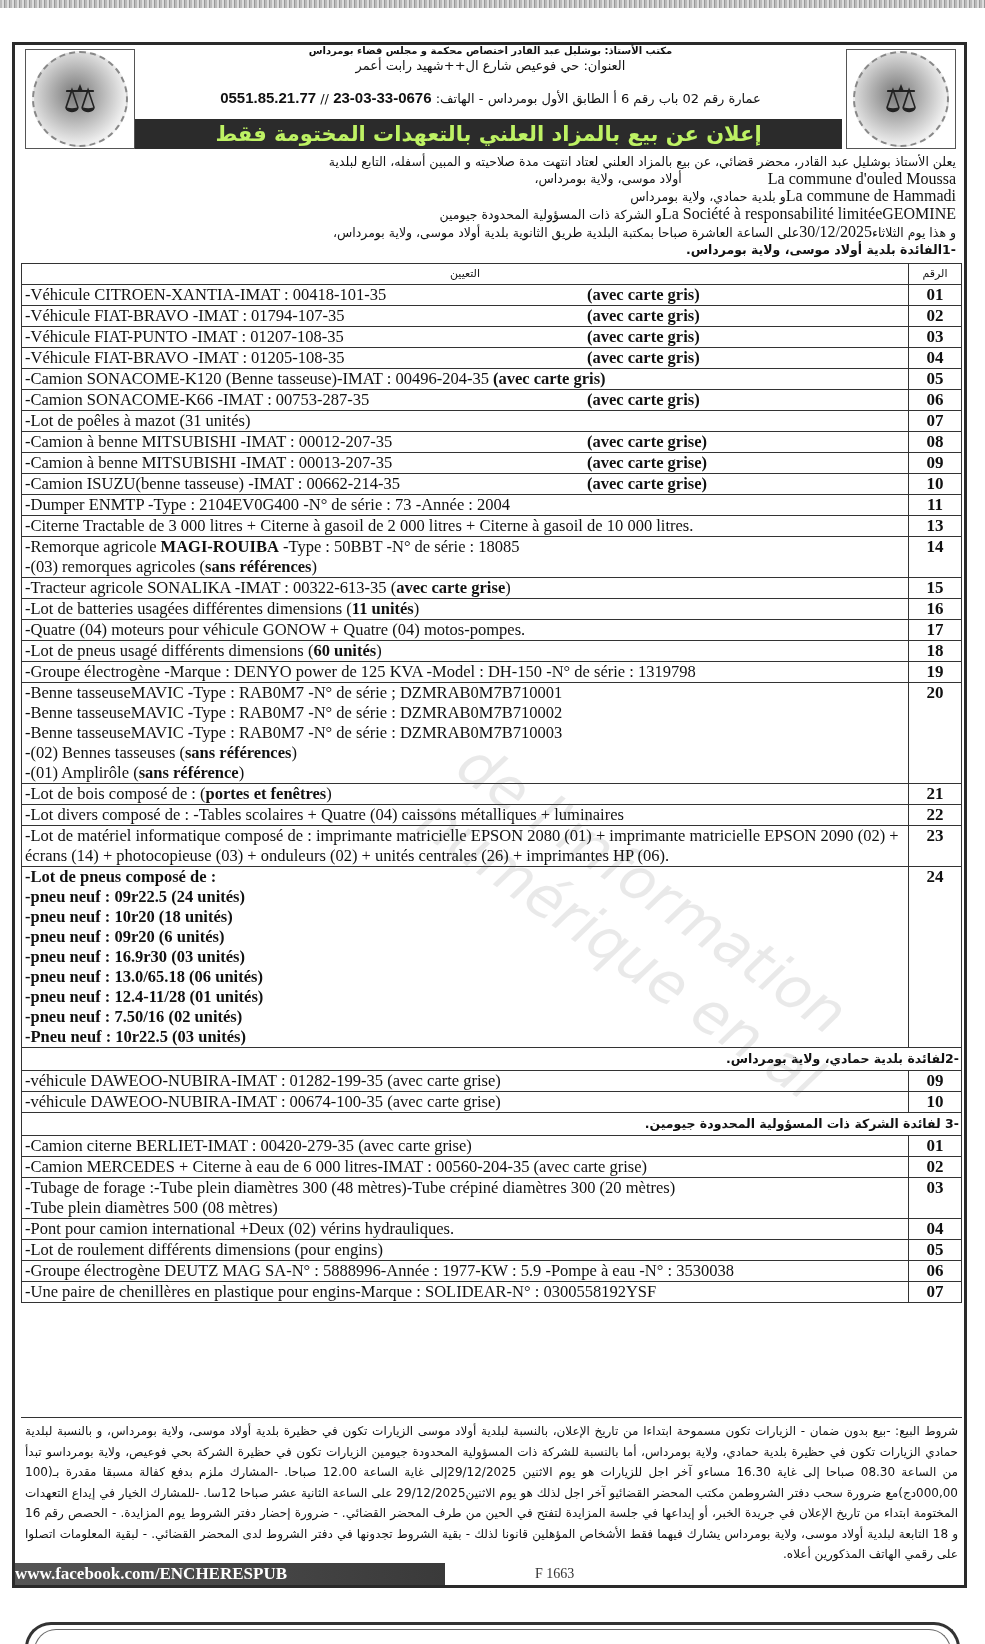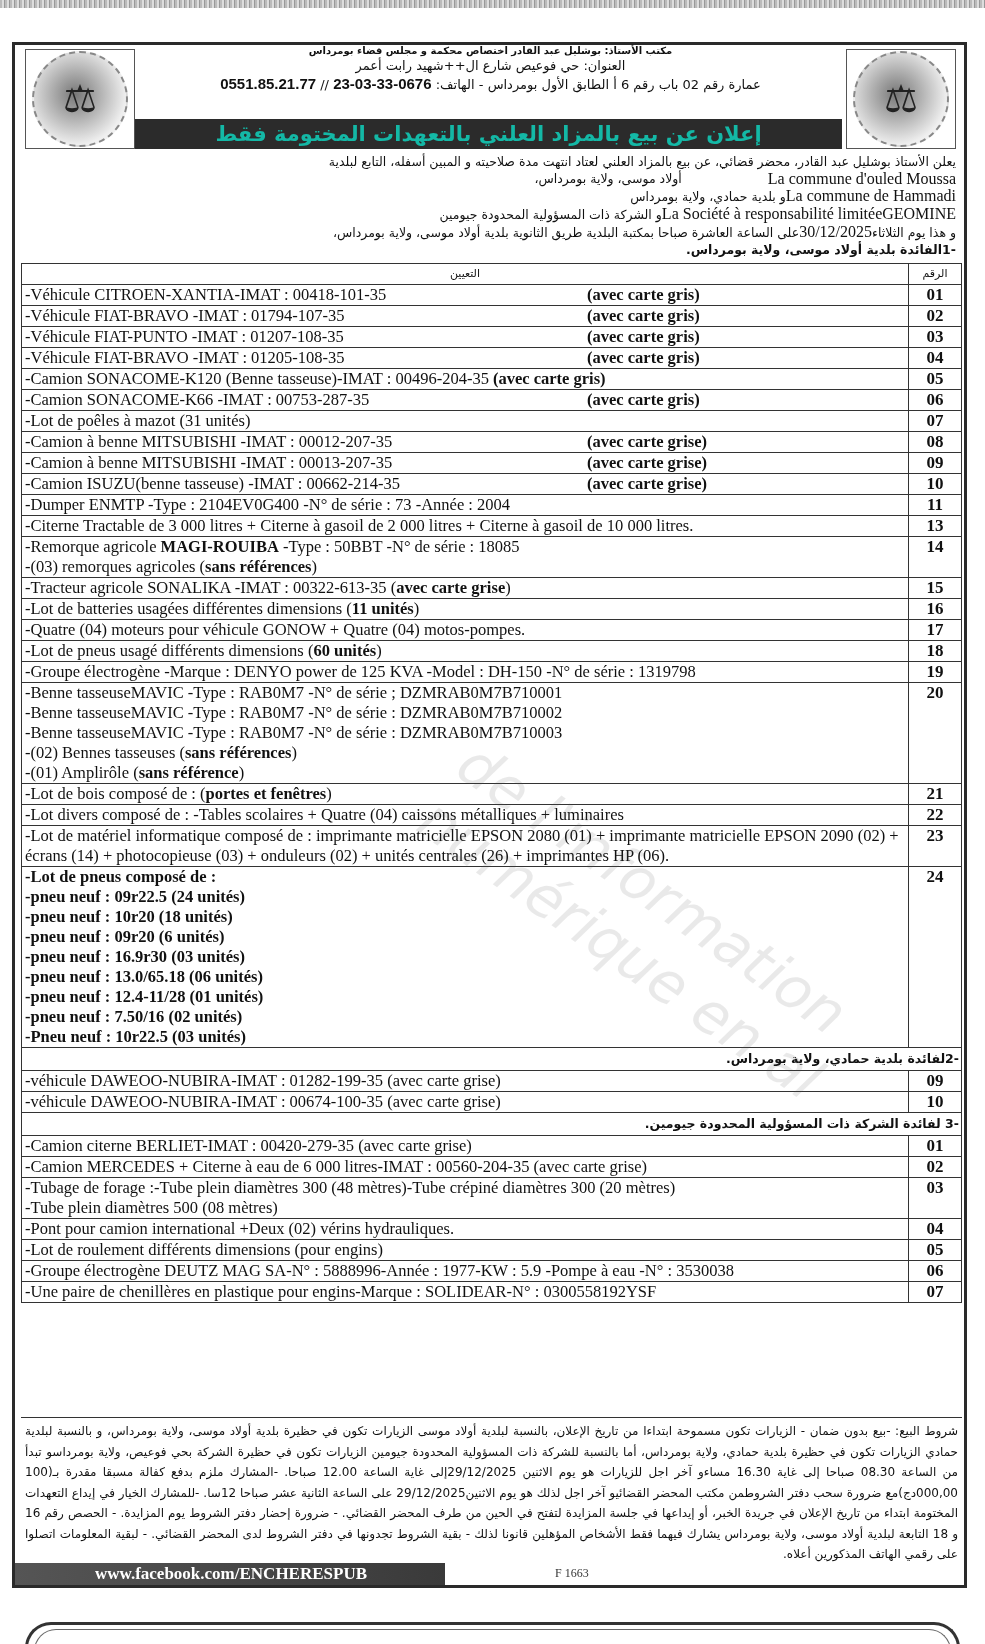--- a/index.html
+++ b/index.html
@@ -8,37 +8,37 @@
   .frame { position: absolute; left: 12px; top: 42px; width: 955px; height: 1546px; border: 3px solid #2a2a2a; box-sizing: border-box; background: #fff; }
   .header { position: absolute; left: 0; top: 0; width: 949px; height: 108px; }
   .logo { position: absolute; top: 4px; width: 110px; height: 100px; border: 1px solid #555; box-sizing: border-box; background: #fff; display: flex; align-items: center; justify-content: center; }
   .logo.left { left: 10px; }
   .logo.right { right: 8px; }
   .seal { width: 92px; height: 92px; border-radius: 50%; border: 2px dashed #888; display: flex; align-items: center; justify-content: center; background: radial-gradient(circle at 45% 45%, #777 0, #bbb 40%, #eee 70%, #fff 100%); }
   .seal span { font-size: 38px; color: #222; font-family: "DejaVu Sans", sans-serif; }
   .hdr-text { position: absolute; left: 130px; right: 128px; top: 0; text-align: center; direction: rtl; font-family: "DejaVu Sans", sans-serif; }
   .hdr-line1 { font-size: 10px; font-weight: bold; margin-top: 0; }
   .hdr-line2 { font-size: 13px; margin-top: 2px; }
-  .hdr-line3 { font-size: 13px; margin-top: 2px; }
+  .hdr-line3 { font-size: 13px; margin-top: 16px; }
   .hdr-line3 b { font-family: "Liberation Sans", sans-serif; font-size: 15px; }
-  .banner { position: absolute; left: 120px; right: 122px; top: 74px; height: 30px; background: #2b2b2b; color: #14b8a6; text-align: center; direction: rtl; font-family: "DejaVu Sans", sans-serif; font-weight: bold; font-size: 21px; line-height: 30px; }
+  .banner { position: absolute; left: 120px; right: 122px; top: 74px; height: 30px; background: #2b2b2b; color: #bef264; text-align: center; direction: rtl; font-family: "DejaVu Sans", sans-serif; font-weight: bold; font-size: 21px; line-height: 30px; }
   .intro { position: absolute; left: 6px; right: 8px; top: 108px; font-size: 14px; line-height: 17px; }
   .rtl { direction: rtl; text-align: right; font-family: "DejaVu Sans", sans-serif; font-size: 12.5px; }
   .ltr-line { font-family: "Liberation Serif", serif; font-size: 16px; }
   .sect { direction: rtl; text-align: right; font-family: "DejaVu Sans", sans-serif; font-weight: bold; font-size: 12.5px; }
   table.lots { position: absolute; left: 6px; width: 941px; border-collapse: collapse; font-family: "Liberation Serif", serif; font-size: 16.5px; padding-left: 20px; }
   table.lots td { border: 1.5px solid #333; padding: 0 3px; line-height: 20px; vertical-align: top; }
   table.lots td.num { width: 46px; text-align: center; font-weight: bold; font-size: 17px; }
   table.lots td.desc { position: relative; }
   .hdr-row td { font-family: "DejaVu Sans", sans-serif; font-size: 11px; text-align: center; line-height: 16px; }
   .sect-row td { border-left: 1.5px solid #333; border-right: 1.5px solid #333; }
   .sect-row .sect { padding: 1px 2px; }
   .conditions { position: absolute; left: 6px; width: 941px; direction: rtl; text-align: justify; font-family: "DejaVu Sans", sans-serif; font-size: 12px; line-height: 20.5px; border-top: 1.5px solid #333; padding: 3px 4px; box-sizing: border-box; }
-  .fb-bar { position: absolute; left: 0px; top: 1518px; width: 430px; height: 22px; background: linear-gradient(90deg, #555, #3a3a3a); color: #fff; font-family: "Liberation Serif", serif; font-weight: bold; font-size: 17px; line-height: 22px; padding-left: 80px; box-sizing: border-box; }
-  .ref { position: absolute; left: 540px; top: 1521px; font-size: 12px; color: #333; font-family: "Liberation Serif", serif; }
+  .fb-bar { position: absolute; left: 0px; top: 1518px; width: 430px; height: 22px; background: linear-gradient(90deg, #555, #3a3a3a); color: #fff; font-family: "Liberation Serif", serif; font-weight: bold; font-size: 17px; line-height: 22px; box-sizing: border-box; }
+  .ref { position: absolute; left: 520px; top: 1521px; font-size: 14px; color: #333; font-family: "Liberation Serif", serif; }
   .next-box { position: absolute; left: 25px; top: 1622px; width: 935px; height: 40px; border: 3px solid #333; border-bottom: none; border-radius: 26px 26px 0 0; box-sizing: border-box; }
   .next-box::after { content: ""; position: absolute; left: 6px; right: 6px; top: 4px; bottom: 0; border: 1px solid #666; border-bottom: none; border-radius: 22px 22px 0 0; }
   .watermark { position: absolute; left: 300px; top: 820px; width: 600px; height: 400px; pointer-events: none; opacity: 0.12; transform: rotate(35deg); font-family: "DejaVu Sans", sans-serif; font-size: 58px; color: #555; font-style: italic; }
 </style>
 </head>
 <body>
 
 <div class="topstrip"></div>
 
 <div class="frame">

